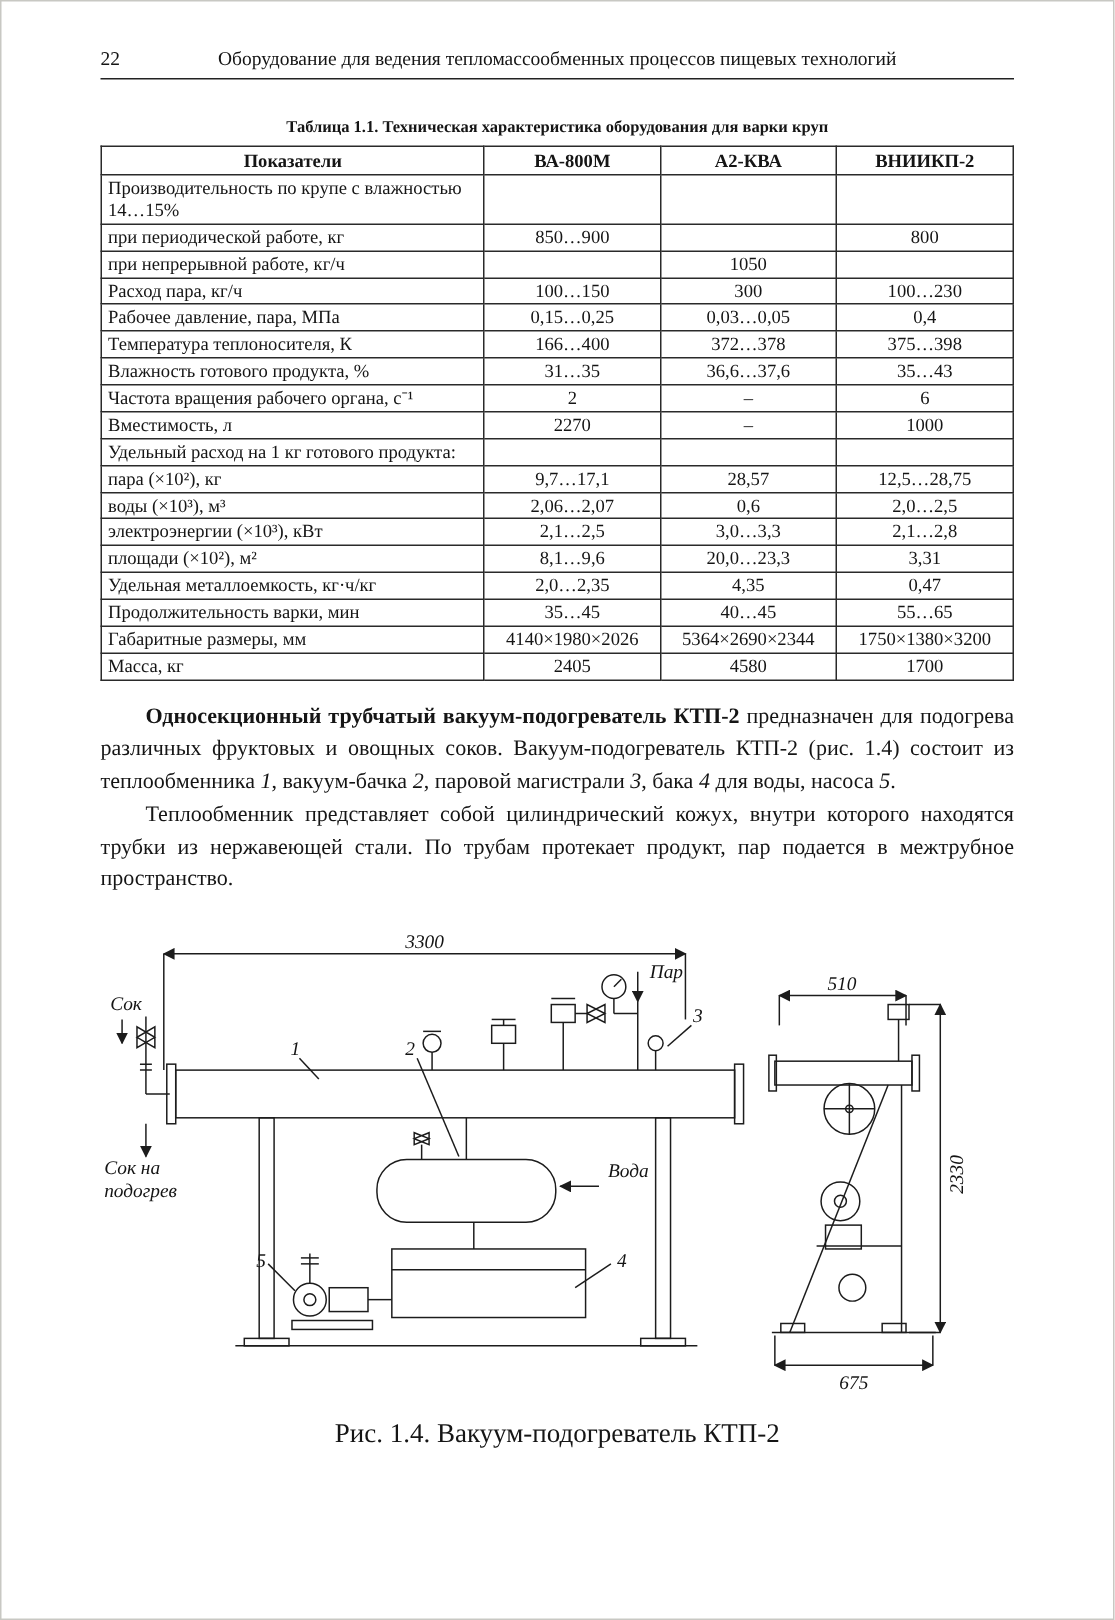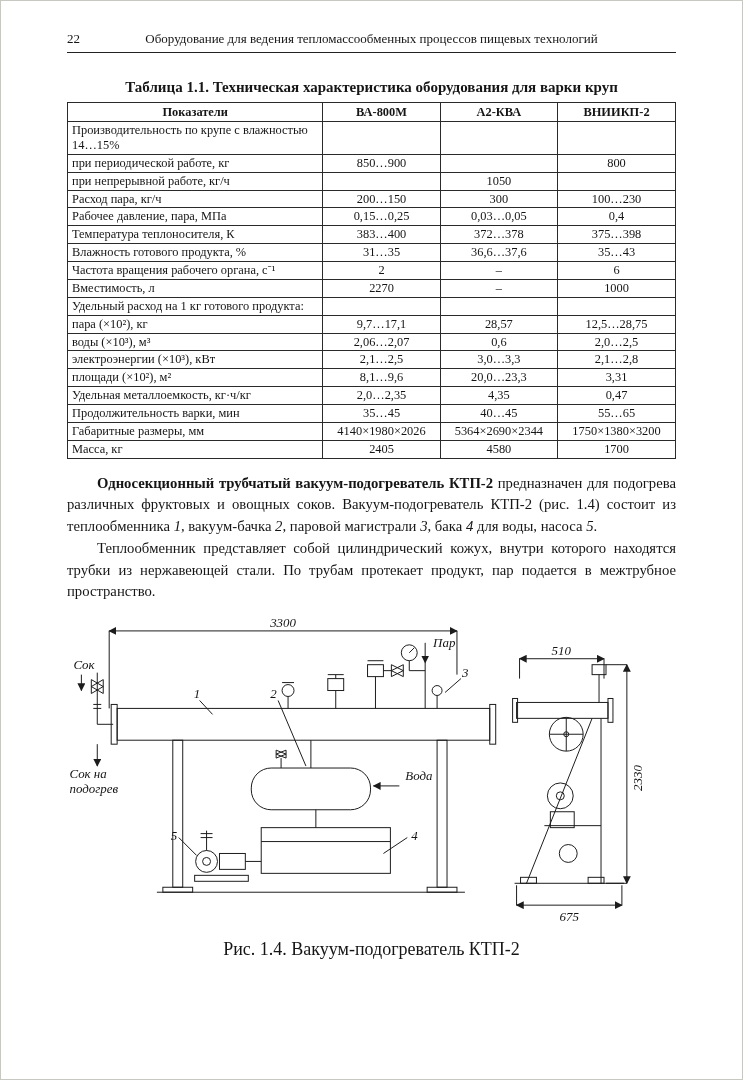--- a/index.html
+++ b/index.html
@@ -7,34 +7,34 @@
     width:743px;height:1080px;background:#fff;position:relative;
     font-family:"Liberation Serif",serif;color:#151515;box-sizing:border-box;
     border:1px solid #c8c8c3;overflow:hidden;
   }
   .content{padding:30px 66px 0 66px;}
   
   .running-head{position:relative;border-bottom:1.5px solid #222;padding-bottom:5px;font-size:13px;margin-bottom:26px;}
   .pagenum{position:absolute;left:0;top:0;}
   .head-title{display:block;text-align:center;}
   
-  .table-title{text-align:center;font-weight:bold;font-size:15px;margin:0 0 6px 0;}
+  .table-title{text-align:center;font-weight:bold;font-size:11px;margin:0 0 6px 0;}
   table.spec{border-collapse:collapse;width:100%;font-size:12.4px;line-height:1.2;table-layout:fixed;}
   table.spec th,table.spec td{border:1px solid #2a2a2a;padding:1px 4px;vertical-align:middle;}
   table.spec th{font-weight:bold;text-align:center;height:16px;}
   td.lbl{text-align:left;}
   td.ind{padding-left:26px;}
   td.val{text-align:center;}
   
   .body-par{margin:0;font-size:14.7px;line-height:1.48;text-align:justify;text-indent:30px;}
   .paras{margin-top:14px;}
   .b{font-weight:bold;}
   .i{font-style:italic;}
   
-  figure{margin:14px 0 0 0;text-align:center;}
+  figure{margin:24px 0 0 0;text-align:center;}
   svg .ln{fill:none;stroke:#1c1c1c;stroke-width:1;}
   svg text{font-family:"Liberation Serif",serif;font-style:italic;font-size:13px;fill:#141414;stroke:none;}
   figcaption{font-size:18px;margin-top:8px;text-align:center;}
 </style>
 </head>
 <body>
 
 <div class="page">
   <div class="content">
 
@@ -74,33 +74,33 @@
             <td class="val">800</td>
           </tr>
           <tr>
             <td class="lbl ind">при непрерывной работе, кг/ч</td>
             <td class="val"></td>
             <td class="val">1050</td>
             <td class="val"></td>
           </tr>
           <tr>
             <td class="lbl">Расход пара, кг/ч</td>
-            <td class="val">200…150</td>
+            <td class="val">100…150</td>
             <td class="val">300</td>
             <td class="val">100…230</td>
           </tr>
           <tr>
             <td class="lbl">Рабочее давление, пара, МПа</td>
             <td class="val">0,15…0,25</td>
             <td class="val">0,03…0,05</td>
             <td class="val">0,4</td>
           </tr>
           <tr>
             <td class="lbl">Температура теплоносителя, К</td>
-            <td class="val">383…400</td>
+            <td class="val">166…400</td>
             <td class="val">372…378</td>
             <td class="val">375…398</td>
           </tr>
           <tr>
             <td class="lbl">Влажность готового продукта, %</td>
             <td class="val">31…35</td>
             <td class="val">36,6…37,6</td>
             <td class="val">35…43</td>
           </tr>
           <tr>

